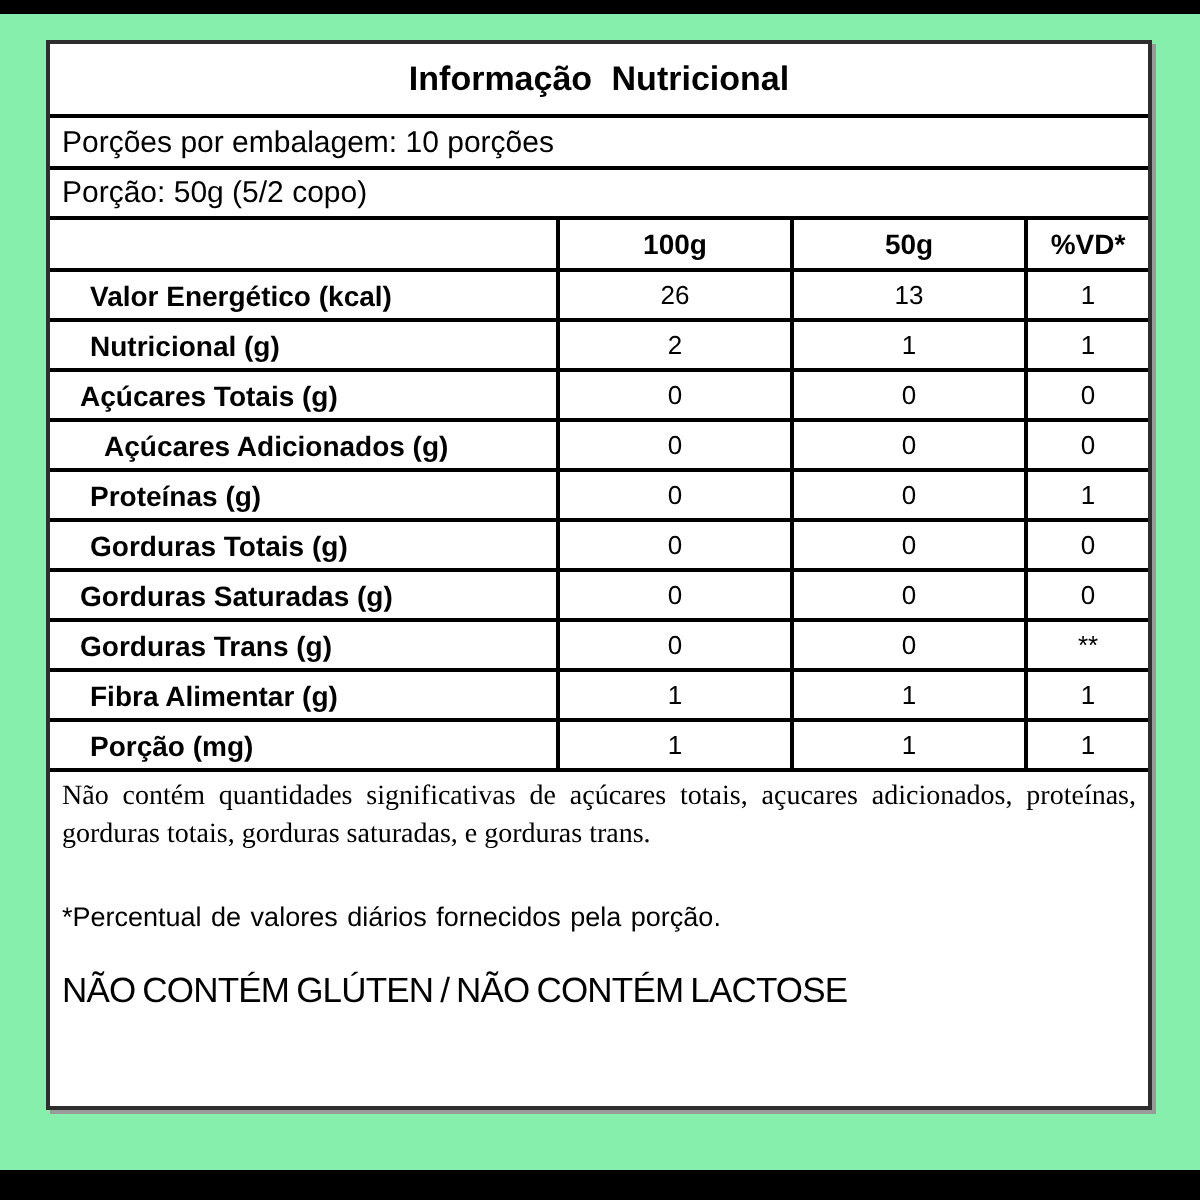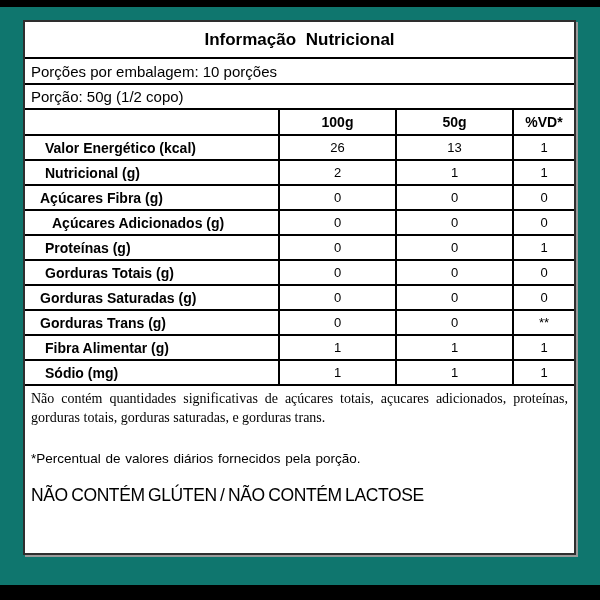--- a/index.html
+++ b/index.html
@@ -1,21 +1,21 @@
 <!DOCTYPE html>
 <html><head>
 <meta charset="utf-8">
 <style>
   * { margin: 0; padding: 0; box-sizing: border-box; }
   html, body { background: #ffffff; }
   .screen {
     position: relative;
     width: 600px;
     height: 600px;
-    background: #0f766e;
+    background: #86efac;
     overflow: hidden;
     font-family: "Liberation Sans", sans-serif;
     color: #000000;
   }
   .black-bar { position: absolute; left: 0; width: 600px; background: #000000; }
   .black-bar.top { top: 0; height: 7px; }
   .black-bar.bottom { bottom: 0; height: 15px; }
 
   .label-box {
     position: absolute;
@@ -75,40 +75,40 @@
 
 <div class="screen">
 
   <div class="black-bar top"></div>
 
   <div class="label-box">
 
     <div class="title-row">Informação Nutricional</div>
 
     <div class="info-row servings">Porções por embalagem: 10 porções</div>
-    <div class="info-row portion">Porção: 50g (1/2 copo)</div>
+    <div class="info-row portion">Porção: 50g (5/2 copo)</div>
 
     <div class="ngrid">
 
       <div class="cell hdr lab"></div>
       <div class="cell hdr vcol">100g</div>
       <div class="cell hdr vcol">50g</div>
       <div class="cell hdr vcol">%VD*</div>
 
       <div class="cell lab">Valor Energético (kcal)</div>
       <div class="cell vcol">26</div>
       <div class="cell vcol">13</div>
       <div class="cell vcol">1</div>
 
       <div class="cell lab">Nutricional (g)</div>
       <div class="cell vcol">2</div>
       <div class="cell vcol">1</div>
       <div class="cell vcol">1</div>
 
-      <div class="cell lab ind1">Açúcares Fibra (g)</div>
+      <div class="cell lab ind1">Açúcares Totais (g)</div>
       <div class="cell vcol">0</div>
       <div class="cell vcol">0</div>
       <div class="cell vcol">0</div>
 
       <div class="cell lab ind2">Açúcares Adicionados (g)</div>
       <div class="cell vcol">0</div>
       <div class="cell vcol">0</div>
       <div class="cell vcol">0</div>
 
       <div class="cell lab">Proteínas (g)</div>
@@ -129,21 +129,21 @@
       <div class="cell lab ind1">Gorduras Trans (g)</div>
       <div class="cell vcol">0</div>
       <div class="cell vcol">0</div>
       <div class="cell vcol">**</div>
 
       <div class="cell lab">Fibra Alimentar (g)</div>
       <div class="cell vcol">1</div>
       <div class="cell vcol">1</div>
       <div class="cell vcol">1</div>
 
-      <div class="cell lab">Sódio (mg)</div>
+      <div class="cell lab">Porção (mg)</div>
       <div class="cell vcol">1</div>
       <div class="cell vcol">1</div>
       <div class="cell vcol">1</div>
     </div>
 
     <div class="footer">
       <div class="fnote">Não contém quantidades significativas de açúcares totais, açucares adicionados, proteínas, gorduras totais, gorduras saturadas, e gorduras trans.</div>
       <div class="fdaily">*Percentual de valores diários fornecidos pela porção.</div>
       <div class="fallergen">NÃO CONTÉM GLÚTEN / NÃO CONTÉM LACTOSE</div>
     </div>

